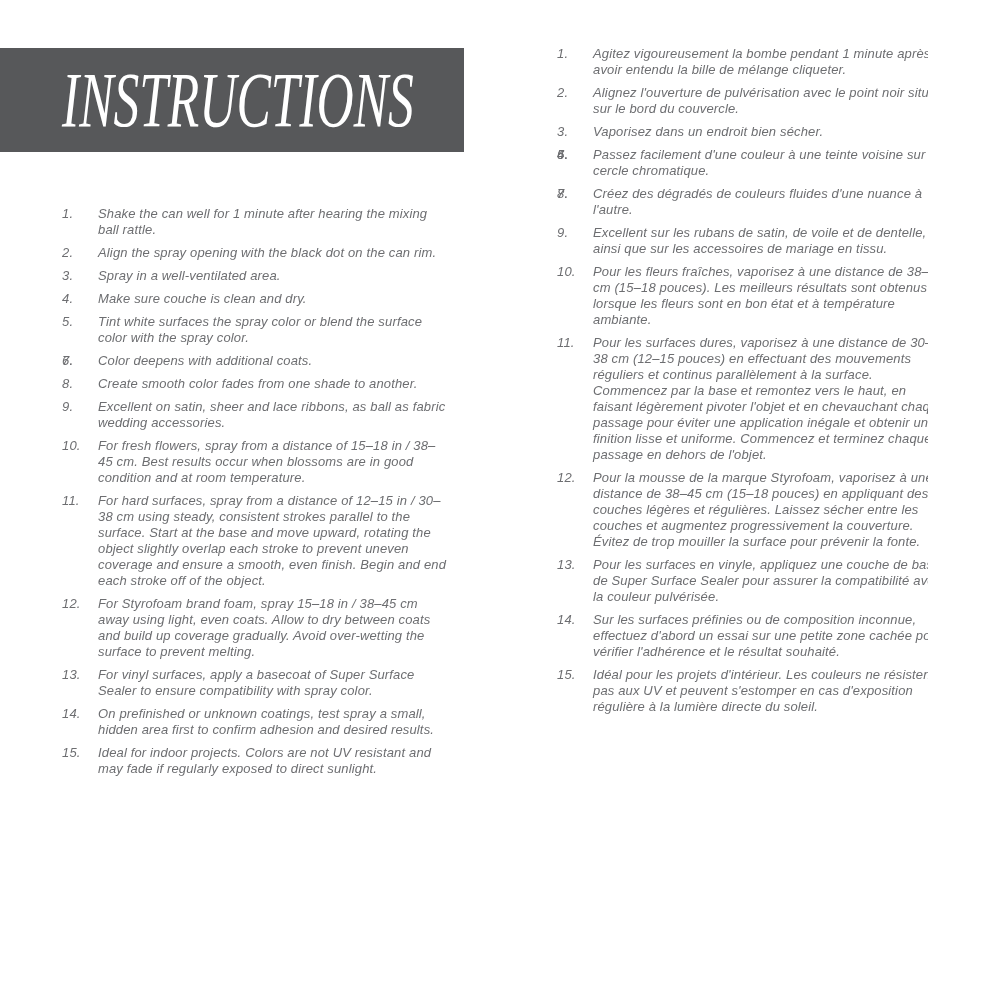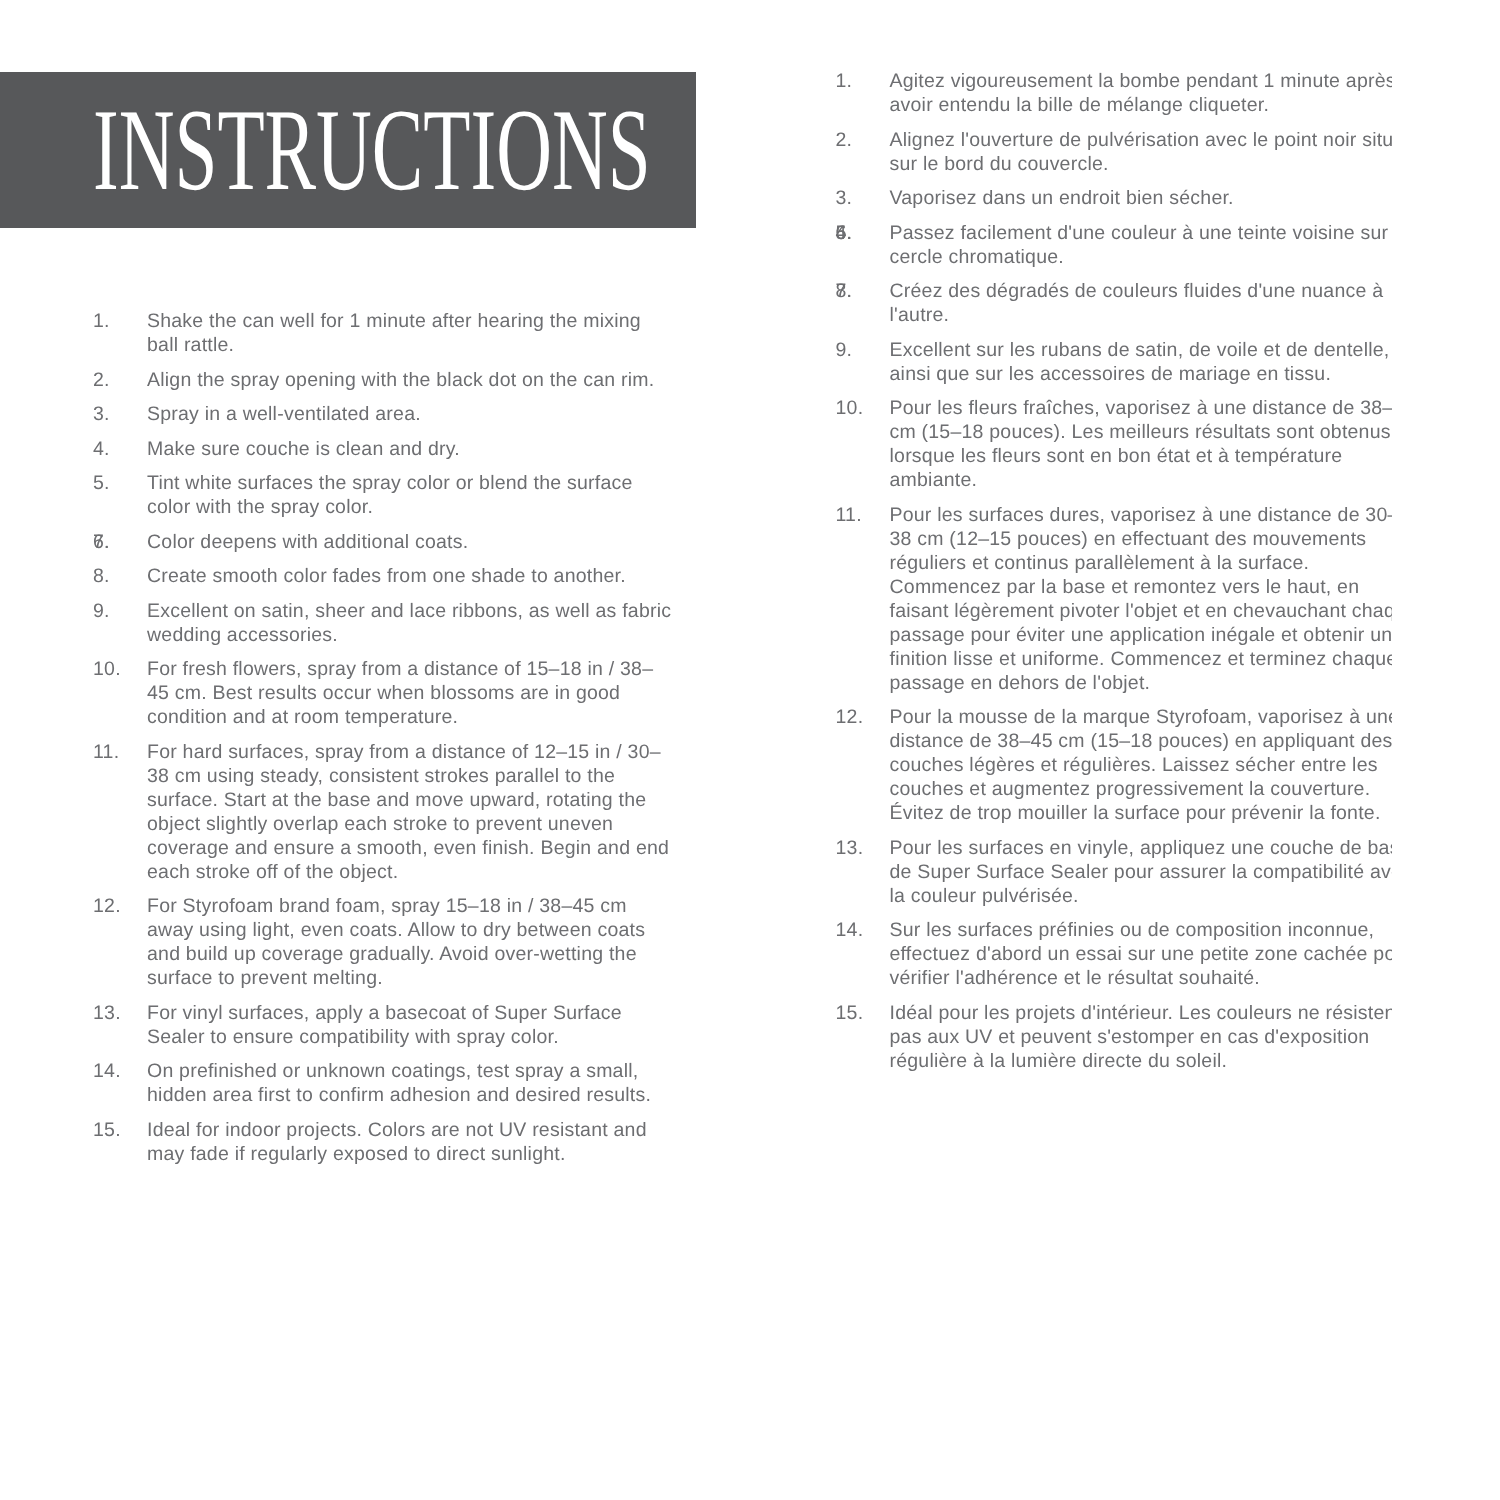--- a/index.html
+++ b/index.html
@@ -7,20 +7,21 @@
     padding: 0;
     background: #ffffff;
     font-family: "Liberation Sans", sans-serif;
   }
   .page {
     position: relative;
     width: 928px;
     height: 1000px;
     background: #ffffff;
     overflow: hidden;
+    font-style: italic;
   }
   .header-banner {
     position: absolute;
     left: 0;
     top: 48px;
     width: 464px;
     height: 104px;
     background: #57585a;
     display: flex;
     align-items: center;
@@ -70,21 +71,21 @@
 
   <ol class="col col-en" style="color: rgb(109, 110, 113);">
     <li class="list-item"><span class="item-number">1.</span><span class="item-text">Shake the can well for 1 minute after hearing the mixing ball rattle.</span></li>
     <li class="list-item"><span class="item-number">2.</span><span class="item-text">Align the spray opening with the black dot on the can rim.</span></li>
     <li class="list-item"><span class="item-number">3.</span><span class="item-text">Spray in a well-ventilated area.</span></li>
     <li class="list-item"><span class="item-number">4.</span><span class="item-text">Make sure couche is clean and dry.</span></li>
     <li class="list-item"><span class="item-number">5.</span><span class="item-text">Tint white surfaces the spray color or blend the surface color with the spray color.</span></li>
     <li class="list-item"><span class="item-number">6.</span></li>
     <li class="list-item"><span class="item-number">7.</span><span class="item-text">Color deepens with additional coats.</span></li>
     <li class="list-item"><span class="item-number">8.</span><span class="item-text">Create smooth color fades from one shade to another.</span></li>
-    <li class="list-item"><span class="item-number">9.</span><span class="item-text">Excellent on satin, sheer and lace ribbons, as well as fabric wedding accessories.</span></li>
+    <li class="list-item"><span class="item-number">9.</span><span class="item-text">Excellent on satin, sheer and lace ribbons, as ball as fabric wedding accessories.</span></li>
     <li class="list-item"><span class="item-number">10.</span><span class="item-text">For fresh flowers, spray from a distance of 15–18 in / 38–45 cm. Best results occur when blossoms are in good condition and at room temperature.</span></li>
     <li class="list-item"><span class="item-number">11.</span><span class="item-text">For hard surfaces, spray from a distance of 12–15 in / 30–38 cm using steady, consistent strokes parallel to the surface. Start at the base and move upward, rotating the object slightly over­lap each stroke to prevent uneven coverage and ensure a smooth, even finish. Begin and end each stroke off of the object.</span></li>
     <li class="list-item"><span class="item-number">12.</span><span class="item-text">For Styrofoam brand foam, spray 15–18 in / 38–45 cm away using light, even coats. Allow to dry between coats and build up coverage gradually. Avoid over-wetting the surface to prevent melt­ing.</span></li>
     <li class="list-item"><span class="item-number">13.</span><span class="item-text">For vinyl surfaces, apply a basecoat of Super Surface Sealer to ensure compatibility with spray color.</span></li>
     <li class="list-item"><span class="item-number">14.</span><span class="item-text">On prefinished or unknown coatings, test spray a small, hidden area first to confirm adhesion and desired results.</span></li>
     <li class="list-item"><span class="item-number">15.</span><span class="item-text">Ideal for indoor projects. Colors are not UV resis­tant and may fade if regularly exposed to direct sunlight.</span></li>
   </ol>
 
   <ol class="col col-fr" style="color: rgb(109, 110, 113);">
     <li class="list-item"><span class="item-number">1.</span><span class="item-text">Agitez vigoureusement la bombe pendant 1 minute après avoir entendu la bille de mélange cliqueter.</span></li>

